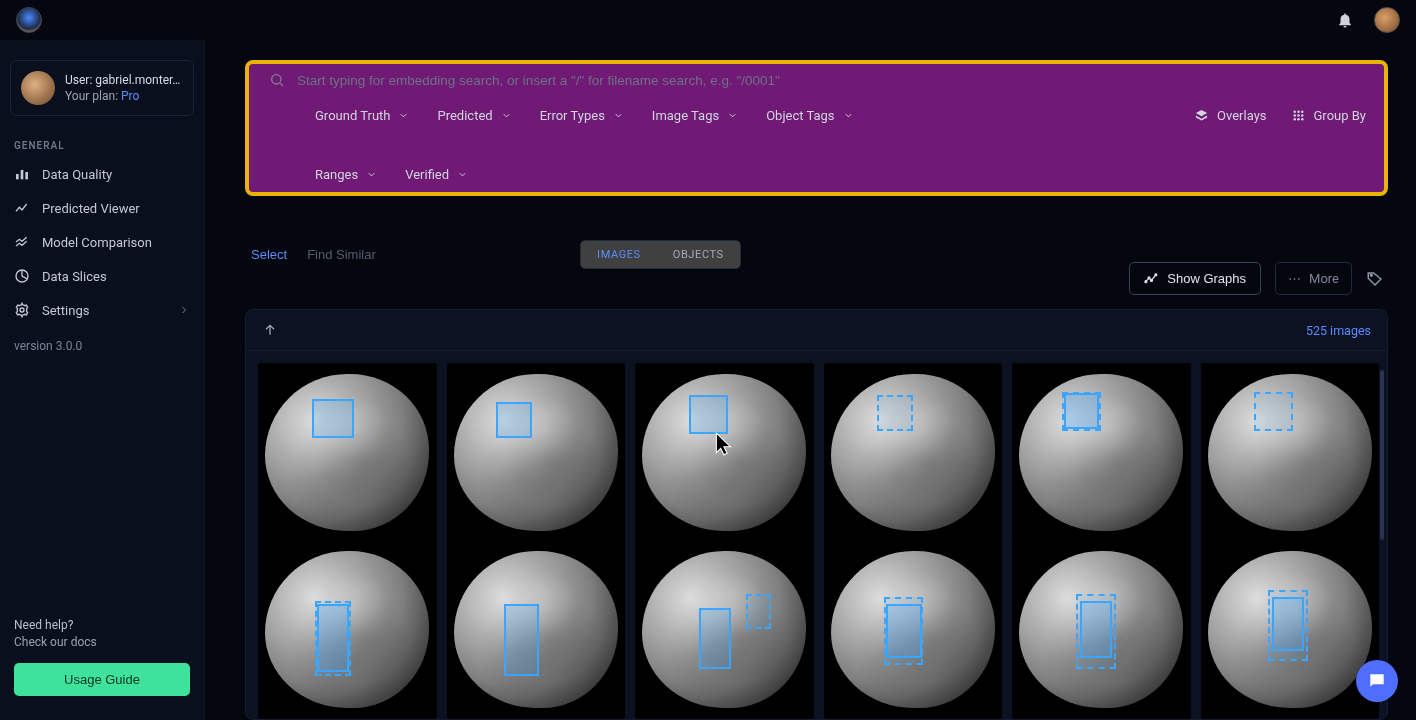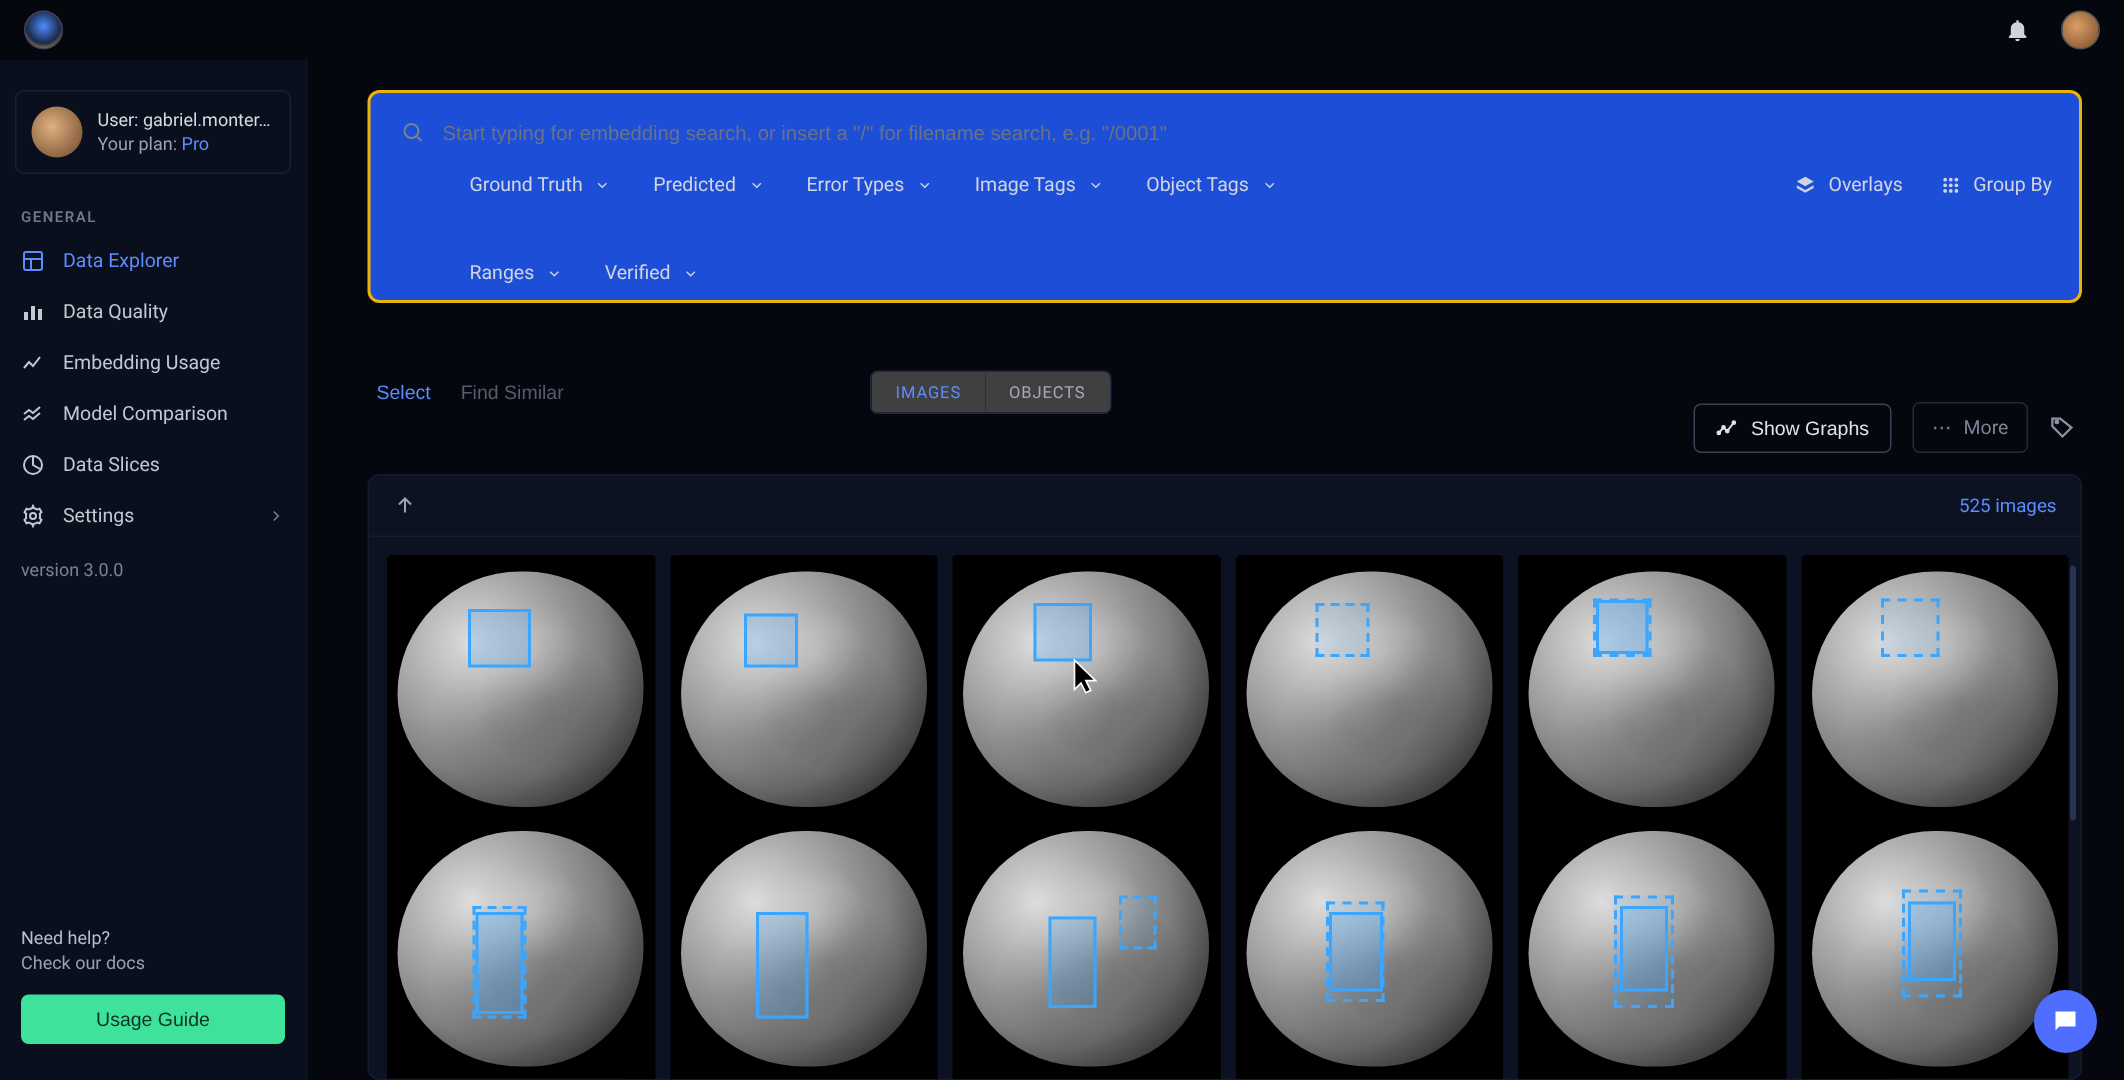--- a/index.html
+++ b/index.html
@@ -106,24 +106,24 @@
   
   .main {
     flex: 1;
     position: relative;
     overflow: hidden;
     padding: 20px 28px 0 40px;
     display: flex;
     flex-direction: column;
   }
   .panel {
-    background: #1d4ed8;
-    border: 2px solid #eab308;
+    background: #701a75;
+    border: 4px solid #eab308;
     border-radius: 8px;
-    padding: 14px 18px 10px;
+    padding: 4px 18px 10px;
   }
   .search-row {
     display: flex; align-items: center; gap: 12px;
     padding: 4px 2px 12px;
   }
   .search-row input {
     flex: 1; background: transparent; border: none; outline: none;
     color: #cfd3da; font-size: 13.5px;
   }
   .search-row input::placeholder { color: #6b7283; }
@@ -286,46 +286,37 @@
   <aside class="sidebar">
     <div class="user-card">
       <div class="user-avatar"></div>
       <div class="user-info">
         <div class="user-name"><span>User:</span> <span>gabriel.monter…</span></div>
         <div class="user-plan"><span>Your plan:</span> <span class="plan-val">Pro</span></div>
       </div>
     </div>
     <div class="section-label">GENERAL</div>
 
-    <div class="nav-item active">
-      <span class="nav-icon">
-        <svg width="16" height="16" viewBox="0 0 24 24" fill="none" stroke="currentColor" stroke-width="2">
-            <rect x="3" y="3" width="18" height="18" rx="2"></rect>
-            <path d="M3 10h18M10 10v11"></path>
-          </svg>
-      </span>
-      <span>Data Explorer</span>
-    </div>
     <div class="nav-item">
       <span class="nav-icon">
         <svg width="16" height="16" viewBox="0 0 24 24" fill="currentColor">
             <rect x="3" y="12" width="4" height="8"></rect>
             <rect x="10" y="6" width="4" height="14"></rect>
             <rect x="17" y="9" width="4" height="11"></rect>
           </svg>
       </span>
       <span>Data Quality</span>
     </div>
     <div class="nav-item">
       <span class="nav-icon">
         <svg width="16" height="16" viewBox="0 0 24 24" fill="none" stroke="currentColor" stroke-width="2">
             <path d="M3 17l5-6 4 4 7-9"></path>
           </svg>
       </span>
-      <span>Embedding Usage</span>
+      <span>Predicted Viewer</span>
     </div>
     <div class="nav-item">
       <span class="nav-icon">
         <svg width="16" height="16" viewBox="0 0 24 24" fill="none" stroke="currentColor" stroke-width="2">
             <path d="M3 12l5-4 4 3 7-6M3 18l5-4 4 3 7-6"></path>
           </svg>
       </span>
       <span>Model Comparison</span>
     </div>
     <div class="nav-item">

